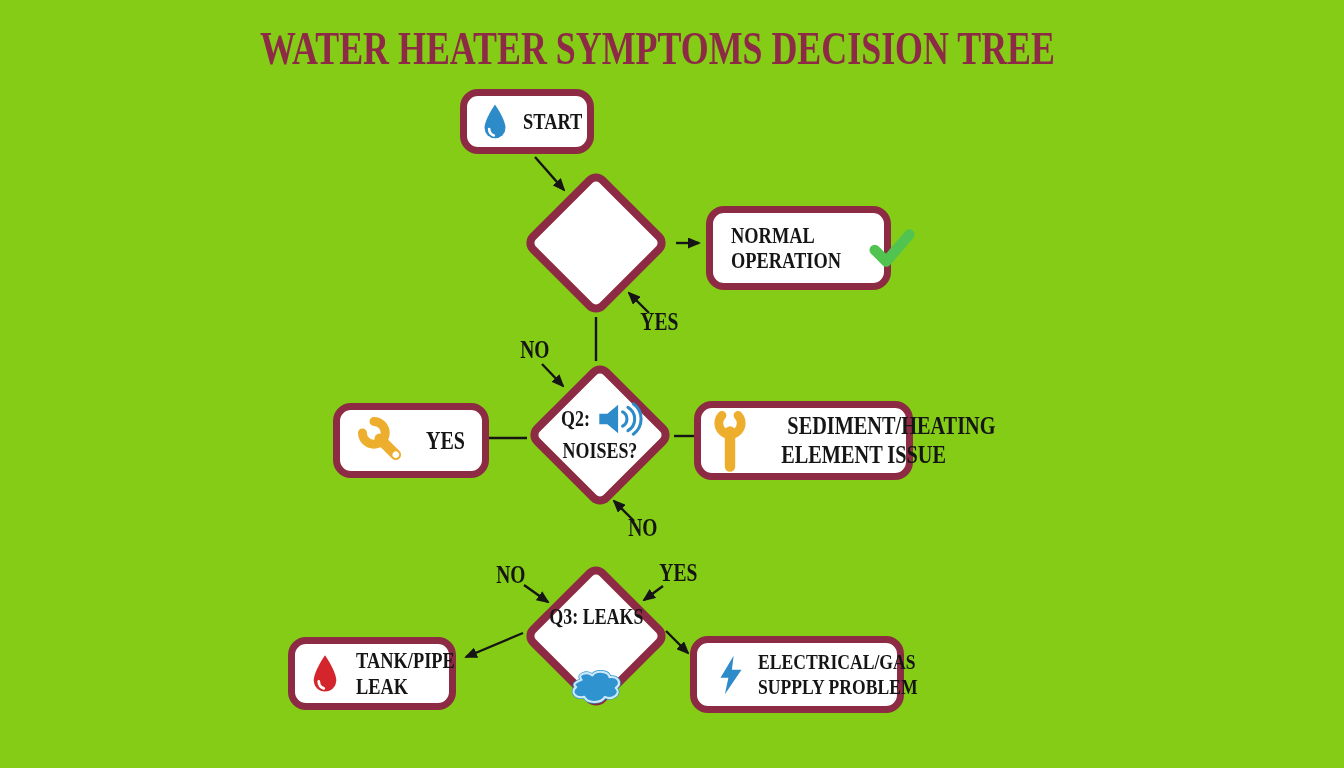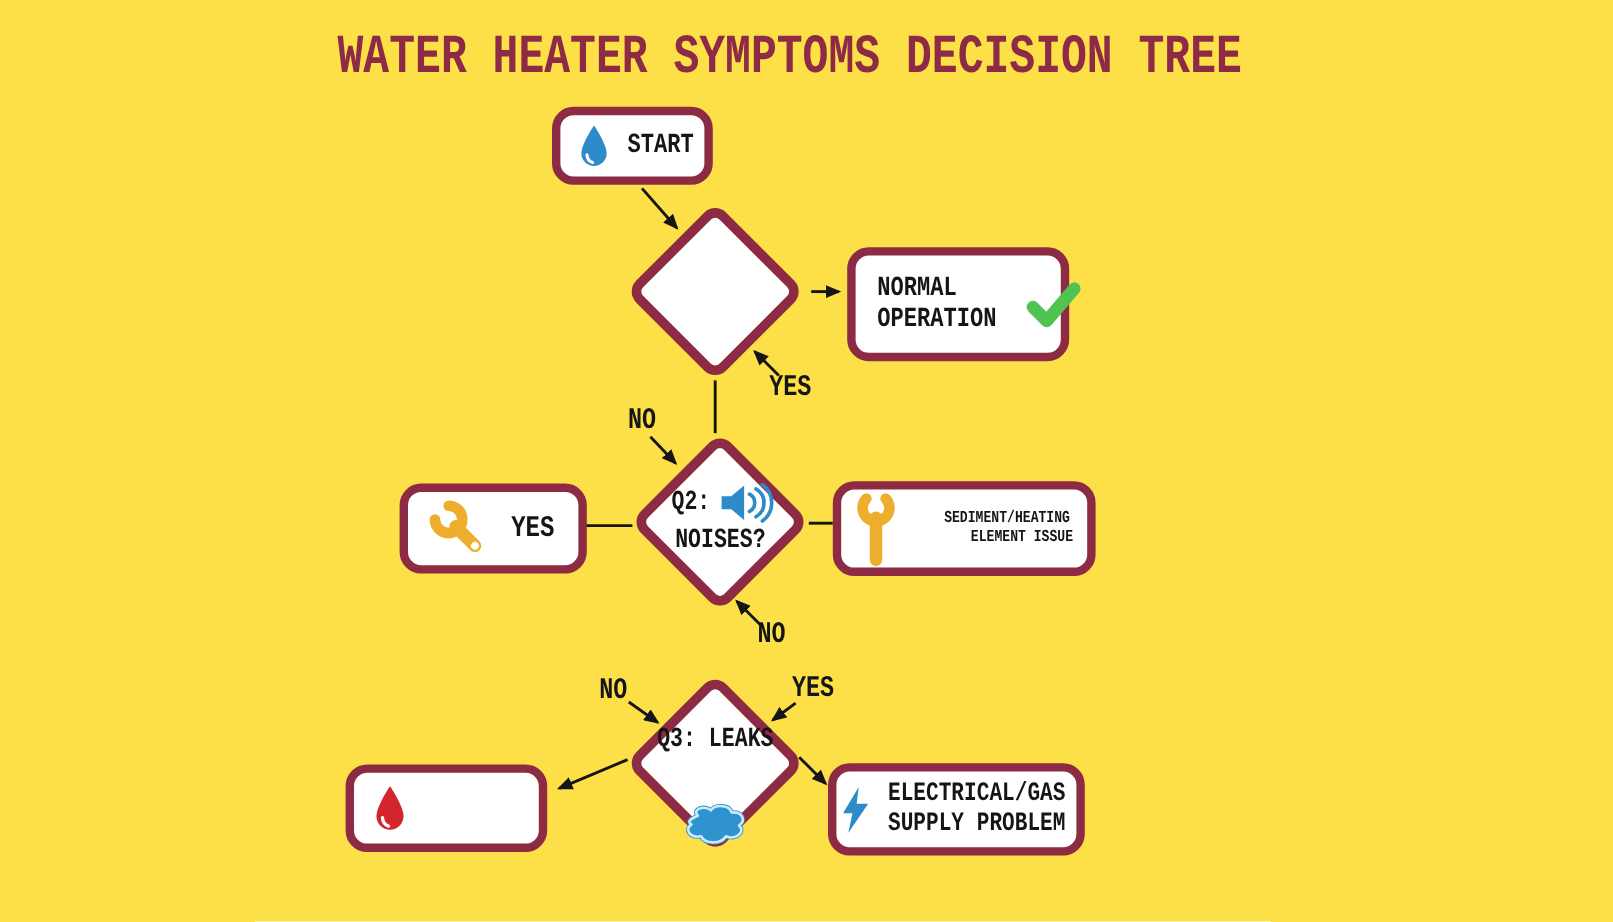--- a/index.html
+++ b/index.html
@@ -1,18 +1,18 @@
 <!DOCTYPE html>
 <html><head>
 <meta charset="utf-8">
 <style>
   html,body { margin:0; padding:0; background:#ffffff; }
   #canvas {
     position:relative; width:1344px; height:768px; overflow:hidden;
-    background:#fde047; font-family:Liberation Mono, monospace;
+    background:#84cc16; font-family:Liberation Serif, serif;
   }
   .cond { display:inline-block; transform:scaleX(.78); transform-origin:center; white-space:nowrap; }
   .cond-l { display:inline-block; transform:scaleX(.8); transform-origin:left center; white-space:nowrap; }
 
   #title {
     position:absolute; top:22px; left:0; width:1316px; text-align:center;
     font-size:46px; font-weight:700; color:#8D2B47; letter-spacing:0;
   }
 
   .node-box {
@@ -70,21 +70,21 @@
   <div class="node-box" style="left:460px; top:89px; width:134px; height:65px; gap:14px; padding-left:14px;">
     <svg class="icon" width="28" height="40" viewBox="0 0 48 64">
       <path d="M24 2 C24 2 6 28 6 42 a18 18 0 0 0 36 0 C42 28 24 2 24 2 Z" fill="#2E8BC9"></path>
       <path d="M14 44 a11 12 0 0 0 8 11" stroke="#fff" stroke-width="4.5" fill="none" stroke-linecap="round"></path>
     </svg>
     <span class="txt cond-l">START</span>
   </div>
 
   <div class="diamond" style="left:543px; top:190px;"></div>
 
-  <div class="node-box" style="left:706px; top:206px; width:185px; height:95px; justify-content:space-between; padding:0 16px 0 18px;">
+  <div class="node-box" style="left:706px; top:206px; width:185px; height:84px; justify-content:space-between; padding:0 16px 0 18px;">
     <div class="txt">
       <span class="cond-l">NORMAL</span><br>
       <span class="cond-l">OPERATION</span>
     </div>
     <svg class="icon" width="46" height="40" viewBox="0 0 48 40">
       <path d="M6 22 L18 34 L42 6" stroke="#50C351" stroke-width="11" fill="none" stroke-linecap="round" stroke-linejoin="round"></path>
     </svg>
   </div>
 
   <div class="edge-label" style="left:624px; top:308px;"><span class="cond">YES</span></div>
@@ -113,21 +113,21 @@
       </g>
     </svg>
     <span class="txt cond-l" style="font-size:25px;">YES</span>
   </div>
 
   <div class="node-box" style="left:694px; top:401px; width:219px; height:79px; gap:12px; padding-left:13px;">
     <svg class="icon" width="32" height="64" viewBox="0 0 40 80">
       <path d="M10 8 A14 14 0 1 0 30 8" fill="none" stroke="#EDAE2D" stroke-width="11" stroke-linecap="round"></path>
       <line x1="20" y1="28" x2="20" y2="72" stroke="#EDAE2D" stroke-width="13" stroke-linecap="round"></line>
     </svg>
-    <div class="txt" style="text-align:right; width:160px; font-size:14px;">
+    <div class="txt" style="text-align:left; width:160px; font-size:26px;">
       <span class="cond">SEDIMENT/HEATING</span><br>
       <span class="cond">ELEMENT ISSUE</span>
     </div>
   </div>
 
   <div class="edge-label" style="left:608px; top:514px;"><span class="cond">NO</span></div>
 
   <div class="diamond" style="left:543px; top:583px;"></div>
   <div class="d-content" style="left:496px; top:604px; width:200px;gap:36px;">
     <span class="txt cond">Q3: LEAKS</span>
@@ -138,23 +138,27 @@
   </div>
 
   <div class="edge-label" style="left:476px; top:561px;"><span class="cond">NO</span></div>
   <div class="edge-label" style="left:643px; top:559px;"><span class="cond">YES</span></div>
 
   <div class="node-box" style="left:288px; top:637px; width:168px; height:73px; gap:16px; padding-left:15px;">
     <svg class="icon" width="30" height="42" viewBox="0 0 48 64">
       <path d="M24 2 C24 2 6 28 6 42 a18 18 0 0 0 36 0 C42 28 24 2 24 2 Z" fill="#D3252B"></path>
       <path d="M14 44 a11 12 0 0 0 8 11" stroke="#fff" stroke-width="4.5" fill="none" stroke-linecap="round"></path>
     </svg>
+    <div class="txt">
+      <span class="cond-l">TANK/PIPE</span><br>
+      <span class="cond-l">LEAK</span>
+    </div>
   </div>
 
-  <div class="node-box" style="left:690px; top:636px; width:214px; height:77px; gap:13px; padding-left:2px;">
+  <div class="node-box" style="left:690px; top:636px; width:214px; height:77px; gap:13px; padding-left:20px;">
     <svg class="icon" width="28" height="44" viewBox="0 0 32 48">
       <path d="M19 2 L4 27 H13 L9 46 L28 18 H17 Z" fill="#2E8BC9"></path>
     </svg>
     <div class="txt" style="font-size:22px;">
       <span class="cond-l">ELECTRICAL/GAS</span><br>
       <span class="cond-l">SUPPLY PROBLEM</span>
     </div>
   </div>
 
 </div>

